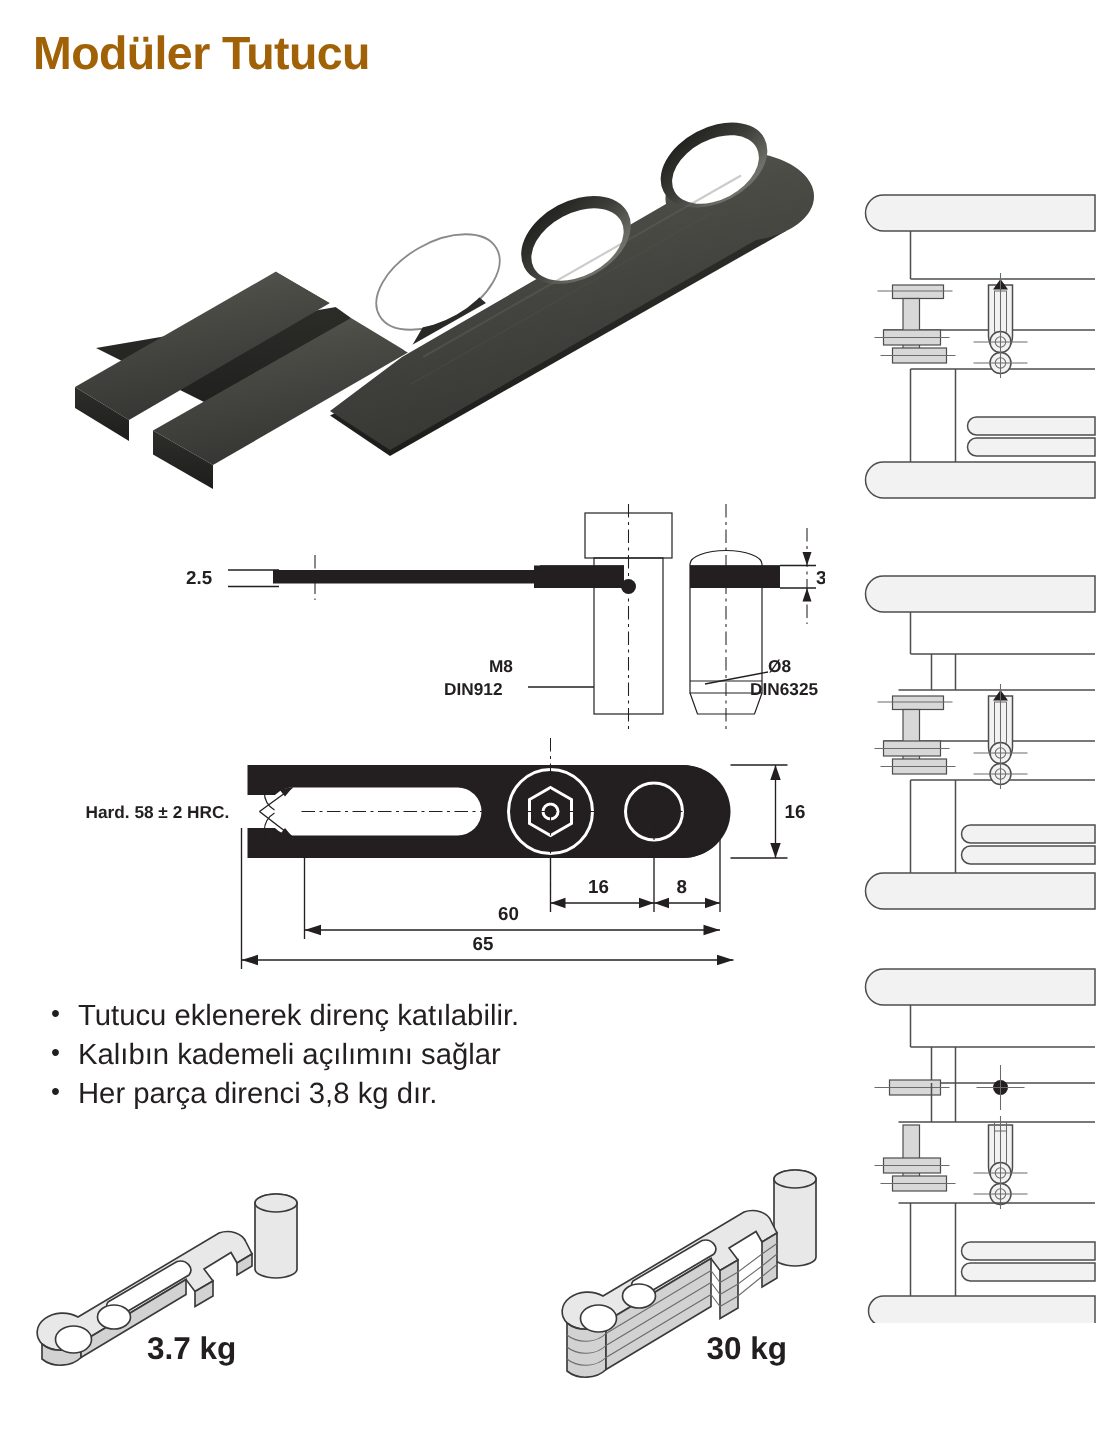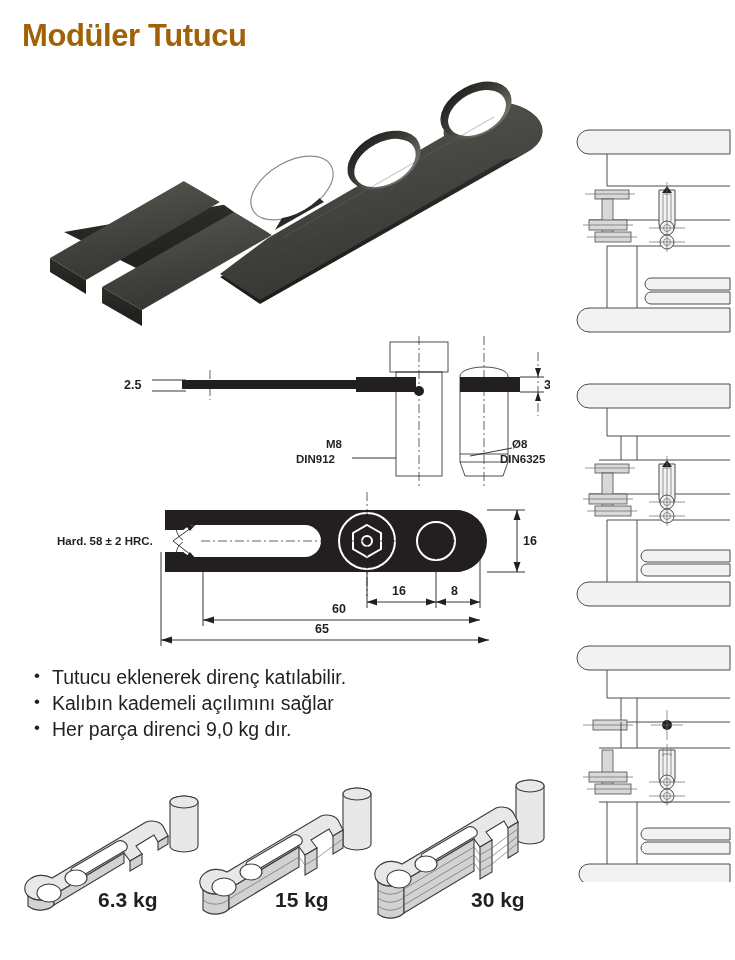--- a/index.html
+++ b/index.html
@@ -328,21 +328,21 @@
     <line class="dim" x1="106" y1="60" x2="106" y2="154"></line>
     <line class="dim" x1="106" y1="148" x2="434" y2="148"></line>
     <path class="solidblk" d="M 106 148 l 11 -3.5 l 0 7 z"></path>
     <path class="solidblk" d="M 434 148 l -11 -3.5 l 0 7 z"></path>
     <text class="dimtext" x="260" y="141">65</text>
   </svg>
 
   <ul id="feature-list">
     <li>Tutucu eklenerek direnç katılabilir.</li>
     <li>Kalıbın kademeli açılımını sağlar</li>
-    <li>Her parça direnci 9,0 kg dır.</li>
+    <li>Her parça direnci 3,8 kg dır.</li>
   </ul>
 
   <div id="variants-row">
 
     <div class="variant-group" style="left:0px;">
       <svg class="variant-svg" width="190" height="150" viewBox="0 0 190 150">
 
         <g>
           <path class="varfill" d="M 152 24
                                    A 14 6 0 0 1 180 24
@@ -373,63 +373,23 @@
           <path class="varfill2" d="M 112 83 L 112 93 L 124 86 L 124 76 Z"></path>
           <path class="varfill2" d="M 140 64 L 140 72 L 150 66 L 150 58 Z"></path>
 
           <path class="varhole" d="M 54 90 L 100 63 A 7 6 0 0 1 108 72 L 64 98
                    A 7 6 0 0 1 54 90 Z"></path>
 
           <ellipse class="varhole" cx="31" cy="115" rx="12" ry="9"></ellipse>
           <ellipse class="varhole" cx="58" cy="100" rx="11" ry="8"></ellipse>
         </g>
       </svg>
-      <div class="variant-label" style="left:80px; top:110px;">6.3 kg</div>
+      <div class="variant-label" style="left:80px; top:110px;">3.7 kg</div>
     </div>
 
-    <div class="variant-group" style="left:175px;">
-      <svg class="variant-svg" width="195" height="150" viewBox="0 0 195 150">
-        <g>
-          <path class="varfill" d="M 150 16
-                                   A 14 6 0 0 1 178 16
-                                   L 178 66
-                                   A 14 6 0 0 1 150 66 Z"></path>
-          <ellipse class="varfill" cx="164" cy="16" rx="14" ry="6"></ellipse>
-        </g>
-        <g>
-          <path class="varfill" d="M 10 112
-                   A 17 13 0 0 1 34 94
-                   L 128 38
-                   A 13 10 0 0 1 146 44
-                   L 150 52
-                   L 140 58
-                   L 136 51
-                   L 118 62
-                   L 124 70
-                   L 112 77
-                   L 106 69
-                   L 36 111
-                   A 17 13 0 0 1 10 112 Z"></path>
-          <path class="varfill2" d="M 10 112 L 10 132
-                   A 17 13 0 0 0 36 131 L 36 111
-                   A 17 13 0 0 1 10 112 Z"></path>
-          <path class="varfill2" d="M 36 111 L 36 131 L 106 89 L 106 69 Z"></path>
-          <path class="varfill2" d="M 112 77 L 112 97 L 124 90 L 124 70 Z"></path>
-          <path class="varfill2" d="M 140 58 L 140 76 L 150 70 L 150 52 Z"></path>
-
-          <path class="moldthin" d="M 10 122 A 17 13 0 0 0 36 121 L 106 79
-                                    L 112 87 L 124 80 L 140 68 L 150 61"></path>
-          <path class="varhole" d="M 54 84 L 100 57 A 7 6 0 0 1 108 66 L 64 92
-                   A 7 6 0 0 1 54 84 Z"></path>
-          <ellipse class="varhole" cx="31" cy="109" rx="12" ry="9"></ellipse>
-          <ellipse class="varhole" cx="58" cy="94" rx="11" ry="8"></ellipse>
-        </g>
-      </svg>
-      <div class="variant-label" style="left:82px; top:110px;">15 kg</div>
-    </div>
 
     <div class="variant-group" style="left:350px;">
       <svg class="variant-svg" width="195" height="150" viewBox="0 0 195 150">
         <g>
           <path class="varfill" d="M 148 8
                                    A 14 6 0 0 1 176 8
                                    L 176 60
                                    A 14 6 0 0 1 148 60 Z"></path>
           <ellipse class="varfill" cx="162" cy="8" rx="14" ry="6"></ellipse>
         </g>

